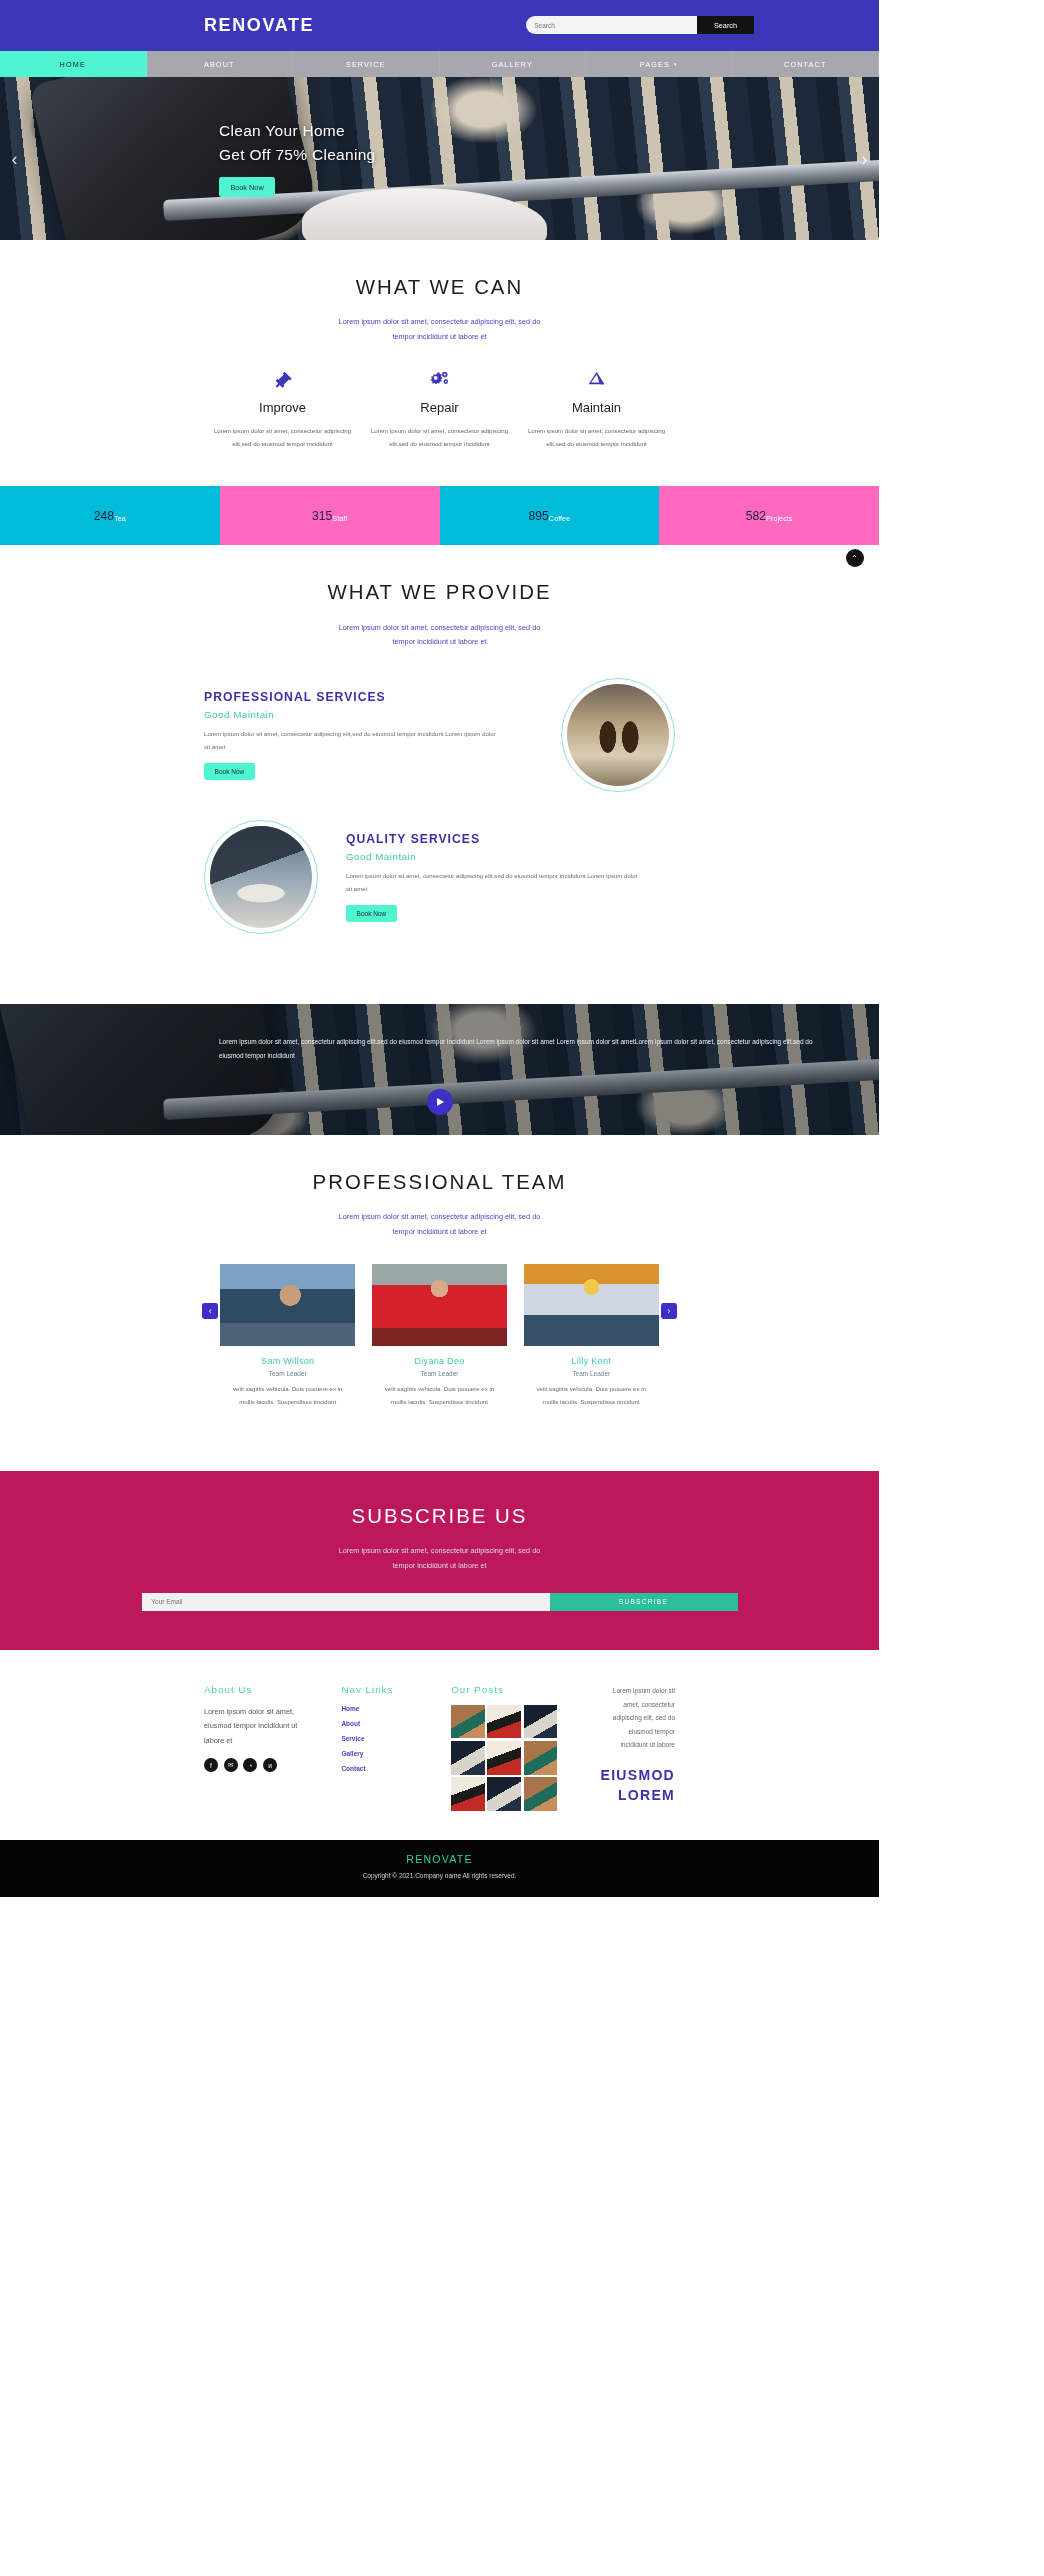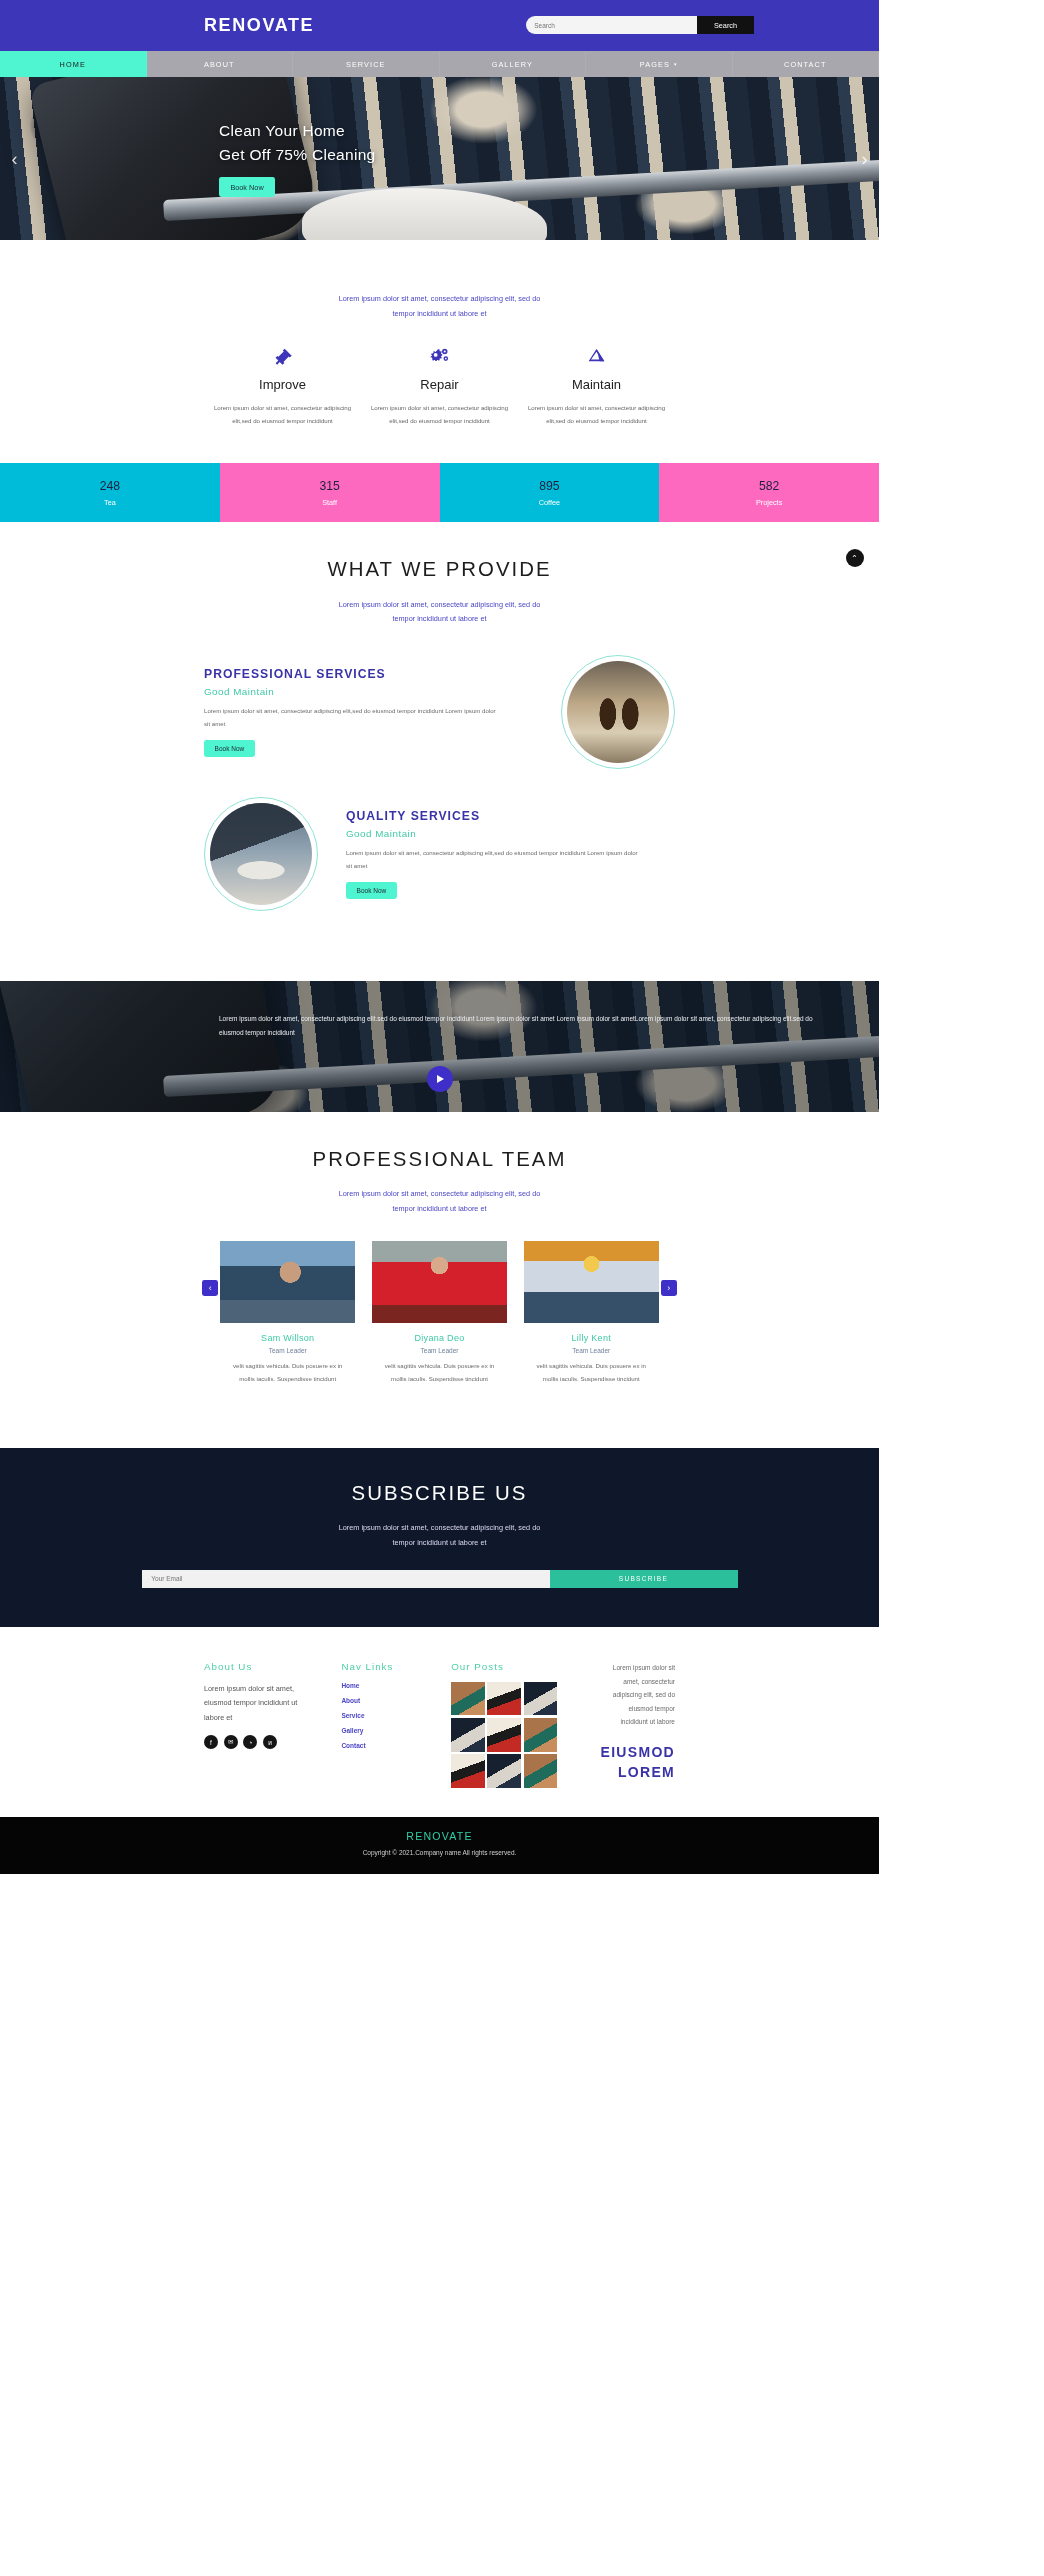--- a/index.html
+++ b/index.html
@@ -202,21 +202,21 @@
     color:#666;
     line-height:2.1;
     margin-top:9.8px;
   }
 
   
   .stats { display:flex; height:59px; }
   .stat {
     flex:1;
     display:flex;
-    flex-direction:column;
+    flex-direction:row;
     align-items:center;
     justify-content:center;
   }
   .stat.cyan { background:#00bcd9; }
   .stat.pink { background:#fc69bf; }
   .stat-num { color:#1f1f3d; font-size:12.2px; font-weight:500; }
   .stat-label { color:#fff; font-size:7.3px; margin-top:4.9px; }
 
   
   .provide-row {
@@ -363,21 +363,21 @@
     justify-content:center;
     font-size:9px;
     cursor:pointer;
     user-select:none;
   }
   .team-nav.prev { left:202px; }
   .team-nav.next { right:202px; }
 
   
   .subscribe {
-    background:#0f172a;
+    background:#be185d;
     padding:34px 0 39px;
     margin-top:26px;
   }
   .subscribe .sec-title { color:#fff; }
   .subscribe .sec-sub { color:#dcd9f5; }
   .sub-form {
     display:flex;
     margin:19.6px auto 0;
     width:596px;
     height:18px;
@@ -533,20 +533,21 @@
     <div class="hero-arrow left">‹</div>
     <div class="hero-arrow right">›</div>
     <div class="hero-content">
       <div class="hero-line">Clean Your Home</div>
       <div class="hero-line">Get Off 75% Cleaning</div>
       <button class="hero-btn">Book Now</button>
     </div>
   </div>
 
   <div class="sec">
+    <div class="sec-title">WHAT WE CAN</div>
     <div class="sec-sub">
       <div>Lorem ipsum dolor sit amet, consectetur adipiscing elit, sed do</div>
       <div>tempor incididunt ut labore et</div>
     </div>
 
     <div class="features">
       <div class="feature">
         <div class="feature-icon">
           <svg width="21" height="21" viewBox="0 0 24 24" fill="#3d36b8">
             <path d="M14.5 3l-2.2 2.2 1.1 1.1-6.1 6.1-1.1-1.1L4 13.5l3.2 3.2-3 3 1.6 1.6 3-3 3.2 3.2 2.2-2.2-1.1-1.1 6.1-6.1 1.1 1.1L22.5 11 14.5 3z"></path>

